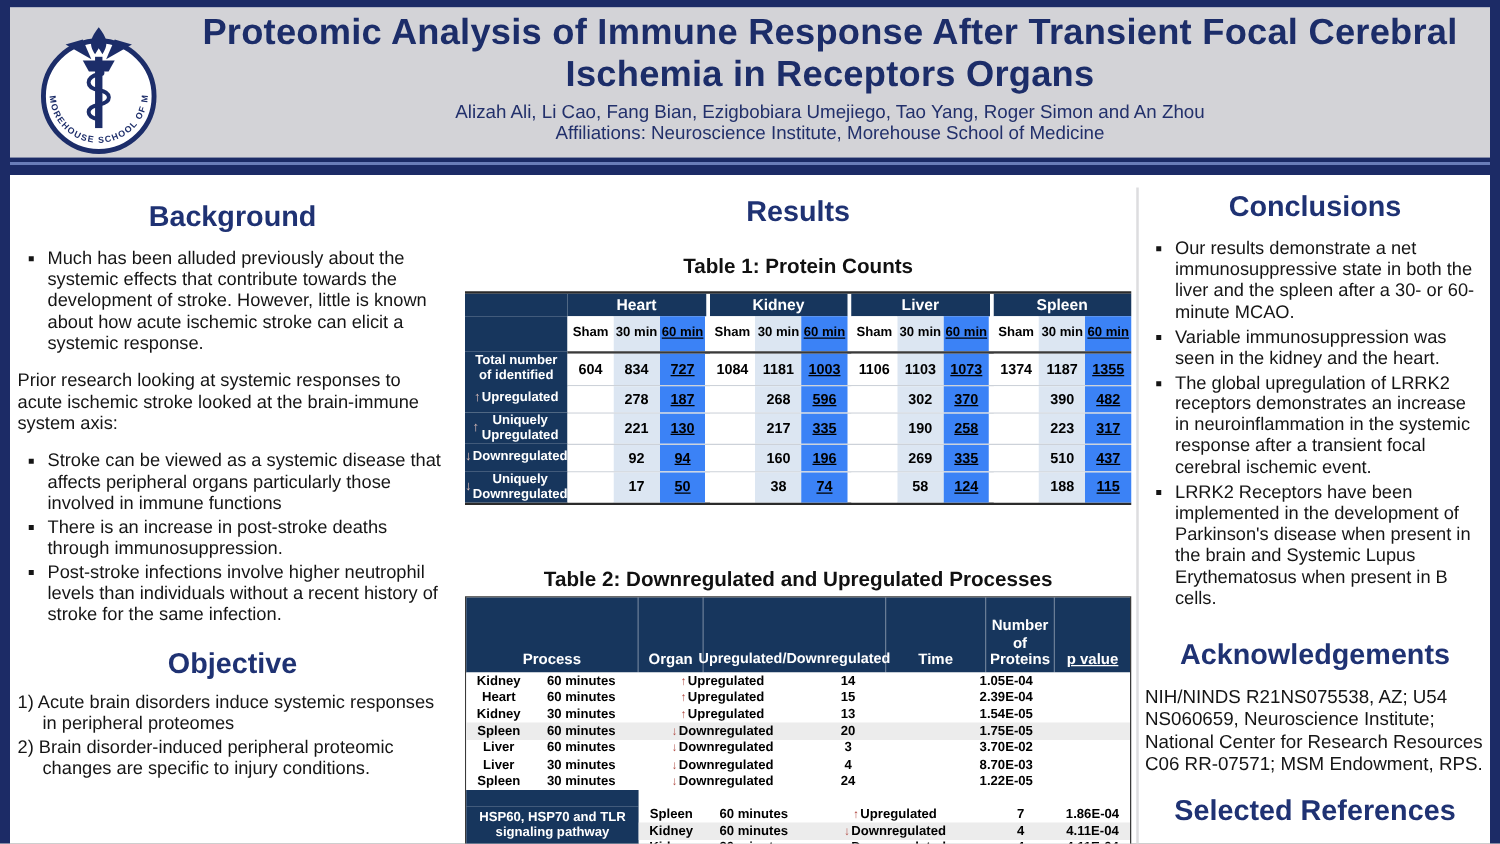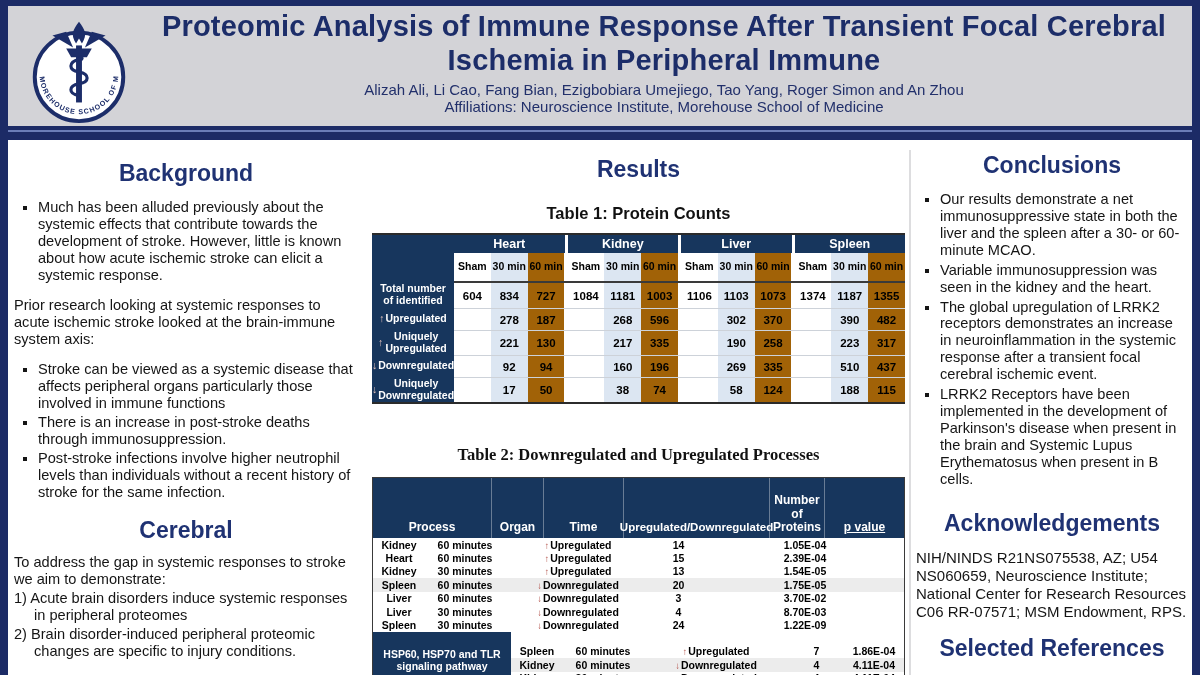--- a/index.html
+++ b/index.html
@@ -26,53 +26,53 @@
   h2.sec{font-size:23px;font-weight:bold;color:#1F3273;text-align:center;margin:14px 0 10px 0;}
   ul.sq{list-style:square;margin:12px 0 0 0;padding-left:24px;}
   ul.sq li{margin-bottom:2px;font-size:14.6px;line-height:1.17;}
   .para{margin-top:13px;font-size:14.6px;line-height:1.17;}
   .hang{margin-top:2px;padding-left:20px;text-indent:-20px;font-size:14.6px;line-height:1.17;}
   
   .mid-head{position:absolute;left:372px;width:533px;top:156px;text-align:center;
             font-size:23px;font-weight:bold;color:#1F3273;}
   .cap{position:absolute;left:372px;width:533px;text-align:center;font-size:16.5px;
        font-weight:bold;color:#111;}
-  .cap1{top:204px;} .cap2{top:445px;font-family:Liberation Serif, serif;}
+  .cap1{top:204px;} .cap2{top:455px;}
   
   .t1{position:absolute;left:372px;top:233px;width:533px;border-top:2px solid #2b2b2b;
       border-bottom:2px solid #2b2b2b;}
   .t1-hrow,.t1-shrow,.t1-row{display:flex;}
   .t1-hrow{height:18px;} .t1-shrow{height:28px;}
   .t1-corner{width:82px;flex:none;background:#17365D;}
   .t1-organ{flex:1;background:#17365D;color:#fff;font-weight:bold;font-size:12.5px;
             display:flex;align-items:center;justify-content:center;}
   .t1-sgroup,.t1-dgroup{flex:1;display:flex;}
   .gap{margin-left:3px;}
   .t1-shcell{flex:1;font-size:10.5px;font-weight:bold;display:flex;align-items:center;
              justify-content:center;text-align:center;line-height:1.05;}
-  .c0{background:#FFFFFF;} .c1{background:#DCE6F2;} .c2{background:#a16207;}
+  .c0{background:#FFFFFF;} .c1{background:#DCE6F2;} .c2{background:#3b82f6;text-decoration:underline;}
   .t1-label{width:82px;flex:none;background:#17365D;color:#fff;font-weight:bold;font-size:10.5px;
             line-height:1.1;display:flex;align-items:center;justify-content:center;
             text-align:center;padding:1px 6px;box-sizing:border-box;}
   .t1-arrow{color:#E3C2BC;margin-right:1px;}
   .t1-data{flex:1;display:flex;border-top:1px solid #CDD2D9;}
   .t1-data.first{border-top:2px solid #3a3a3a;}
   .t1-row:nth-child(3) .t1-data{min-height:25px;}
   .t1-cell{flex:1;font-size:11.5px;font-weight:bold;display:flex;align-items:center;
            justify-content:center;min-height:21px;}
   .t1-row:nth-child(5) .t1-cell,.t1-row:nth-child(7) .t1-cell{min-height:23px;}
   
   .t2{position:absolute;left:372px;top:477px;width:533px;border:1px solid #3a3a3a;
       box-sizing:border-box;}
   .t2-header{display:flex;height:60px;background:#17365D;color:#fff;font-weight:bold;}
   .t2h{display:flex;align-items:flex-end;justify-content:center;text-align:center;
        padding-bottom:4px;box-sizing:border-box;border-right:1px solid rgba(255,255,255,.35);
        font-size:12px;line-height:1.1;}
   .t2h:last-child{border-right:none;text-decoration:underline;}
-  .w-proc{width:119px;flex:none;} .w-org{width:52px;flex:none;} .w-time{width:80px;flex:none;}
+  .w-proc{width:138px;flex:none;} .w-org{width:52px;flex:none;} .w-time{width:80px;flex:none;}
   .w-reg{width:146px;flex:none;white-space:nowrap;font-size:11.5px;}
   .w-num{width:55px;flex:none;} .w-pv{width:60px;flex:1;}
   .t2g{display:flex;}
   .t2-label{width:138px;flex:none;background:#17365D;color:#fff;font-weight:bold;
             font-size:10.5px;line-height:1.15;text-align:center;padding:3px 6px 0 6px;
             box-sizing:border-box;}
   .t2-rws{flex:1;background:#fff;}
   .t2-row{display:flex;height:13.4px;align-items:center;}
   .t2-row.shaded{background:#ECECEC;}
   .t2-row.t2-spacer{height:13px;background:#fff;}
@@ -109,42 +109,41 @@
       <path d="M47 37 h26 l-5 9 h-16 z" fill="#1C2D69"></path>
       <path d="M60 10 C54 18 51 23 57 32 L60 27 L63 32 C69 23 66 18 60 10 Z" fill="#1C2D69"></path>
       <path d="M33 24 L54 36 L47 20 Z" fill="#1C2D69"></path>
       <path d="M87 24 L66 36 L73 20 Z" fill="#1C2D69"></path>
       <path d="M60 48 c-11 3 -11 11 0 13 c11 2 11 10 0 12 c-11 2 -11 10 0 12" fill="none" stroke="#1C2D69" stroke-width="3.2" stroke-linecap="round"></path>
       <circle cx="62" cy="47" r="2.6" fill="#1C2D69"></circle>
     </svg>
     <div class="titleblock">
       <div class="title">
         <span>Proteomic Analysis of Immune Response After Transient Focal Cerebral</span><br>
-        <span>Ischemia in Peripheral Immune</span>
+        <span>Ischemia in Receptors Organs</span>
       </div>
       <div class="authors">Alizah Ali, Li Cao, Fang Bian, Ezigbobiara Umejiego, Tao Yang, Roger Simon and An Zhou</div>
       <div class="affil">Affiliations: Neuroscience Institute, Morehouse School of Medicine</div>
     </div>
   </div>
   <div class="hdr-divider"></div>
   <div class="col-divider"></div>
 
   <div class="col col-left">
     <h2 class="sec">Background</h2>
     <ul class="sq">
       <li>Much has been alluded previously about the systemic effects that contribute towards the development of stroke. However, little is known about how acute ischemic stroke can elicit a systemic response.</li>
     </ul>
     <div class="para">Prior research looking at systemic responses to acute ischemic stroke looked at the brain-immune system axis:</div>
     <ul class="sq">
       <li>Stroke can be viewed as a systemic disease that affects peripheral organs particularly those involved in immune functions</li>
       <li>There is an increase in post-stroke deaths through immunosuppression.</li>
       <li>Post-stroke infections involve higher neutrophil levels than individuals without a recent history of stroke for the same infection.</li>
     </ul>
-    <h2 class="sec" style="margin-top:16px;">Cerebral</h2>
-    <div class="para" style="margin-top:10px;">To address the gap in systemic responses to stroke we aim to demonstrate:</div>
+    <h2 class="sec" style="margin-top:16px;">Objective</h2>
     <div class="hang">1) Acute brain disorders induce systemic responses in peripheral proteomes</div>
     <div class="hang">2) Brain disorder-induced peripheral proteomic changes are specific to injury conditions.</div>
 
   </div>
 
   <div class="mid-head">Results</div>
   <div class="cap cap1">Table 1: Protein Counts</div>
   <div class="t1">
     <div>
         <div class="t1-hrow">
@@ -316,22 +315,22 @@
             </div>
           </div>
         </div>
       </div>
   </div>
   <div class="cap cap2">Table 2: Downregulated and Upregulated Processes</div>
   <div class="t2">
     <div class="t2-header">
       <div class="t2h w-proc">Process</div>
       <div class="t2h w-org">Organ</div>
+      <div class="t2h w-reg">Upregulated/Downregulated</div>
       <div class="t2h w-time">Time</div>
-      <div class="t2h w-reg">Upregulated/Downregulated</div>
       <div class="t2h w-num">Number of Proteins</div>
       <div class="t2h w-pv">p value</div>
     </div>
     <div>
         <div class="t2g">
           <div class="t2-rws">
             <div class="t2-row">
               <div class="t2c organ">Kidney</div>
               <div class="t2c time">60 minutes</div>
               <div class="t2c reg"><span class="t2-arrow">↑</span><span>Upregulated</span></div>
@@ -371,21 +370,21 @@
               <div class="t2c time">30 minutes</div>
               <div class="t2c reg"><span class="t2-arrow">↓</span><span>Downregulated</span></div>
               <div class="t2c num">4</div>
               <div class="t2c pv">8.70E-03</div>
             </div>
             <div class="t2-row">
               <div class="t2c organ">Spleen</div>
               <div class="t2c time">30 minutes</div>
               <div class="t2c reg"><span class="t2-arrow">↓</span><span>Downregulated</span></div>
               <div class="t2c num">24</div>
-              <div class="t2c pv">1.22E-09</div>
+              <div class="t2c pv">1.22E-05</div>
             </div>
           </div>
         </div>
         <div class="t2g">
           <div class="t2-label"></div>
           <div class="t2-rws">
             <div class="t2-row t2-spacer"></div>
           </div>
         </div>
         <div class="t2g">

